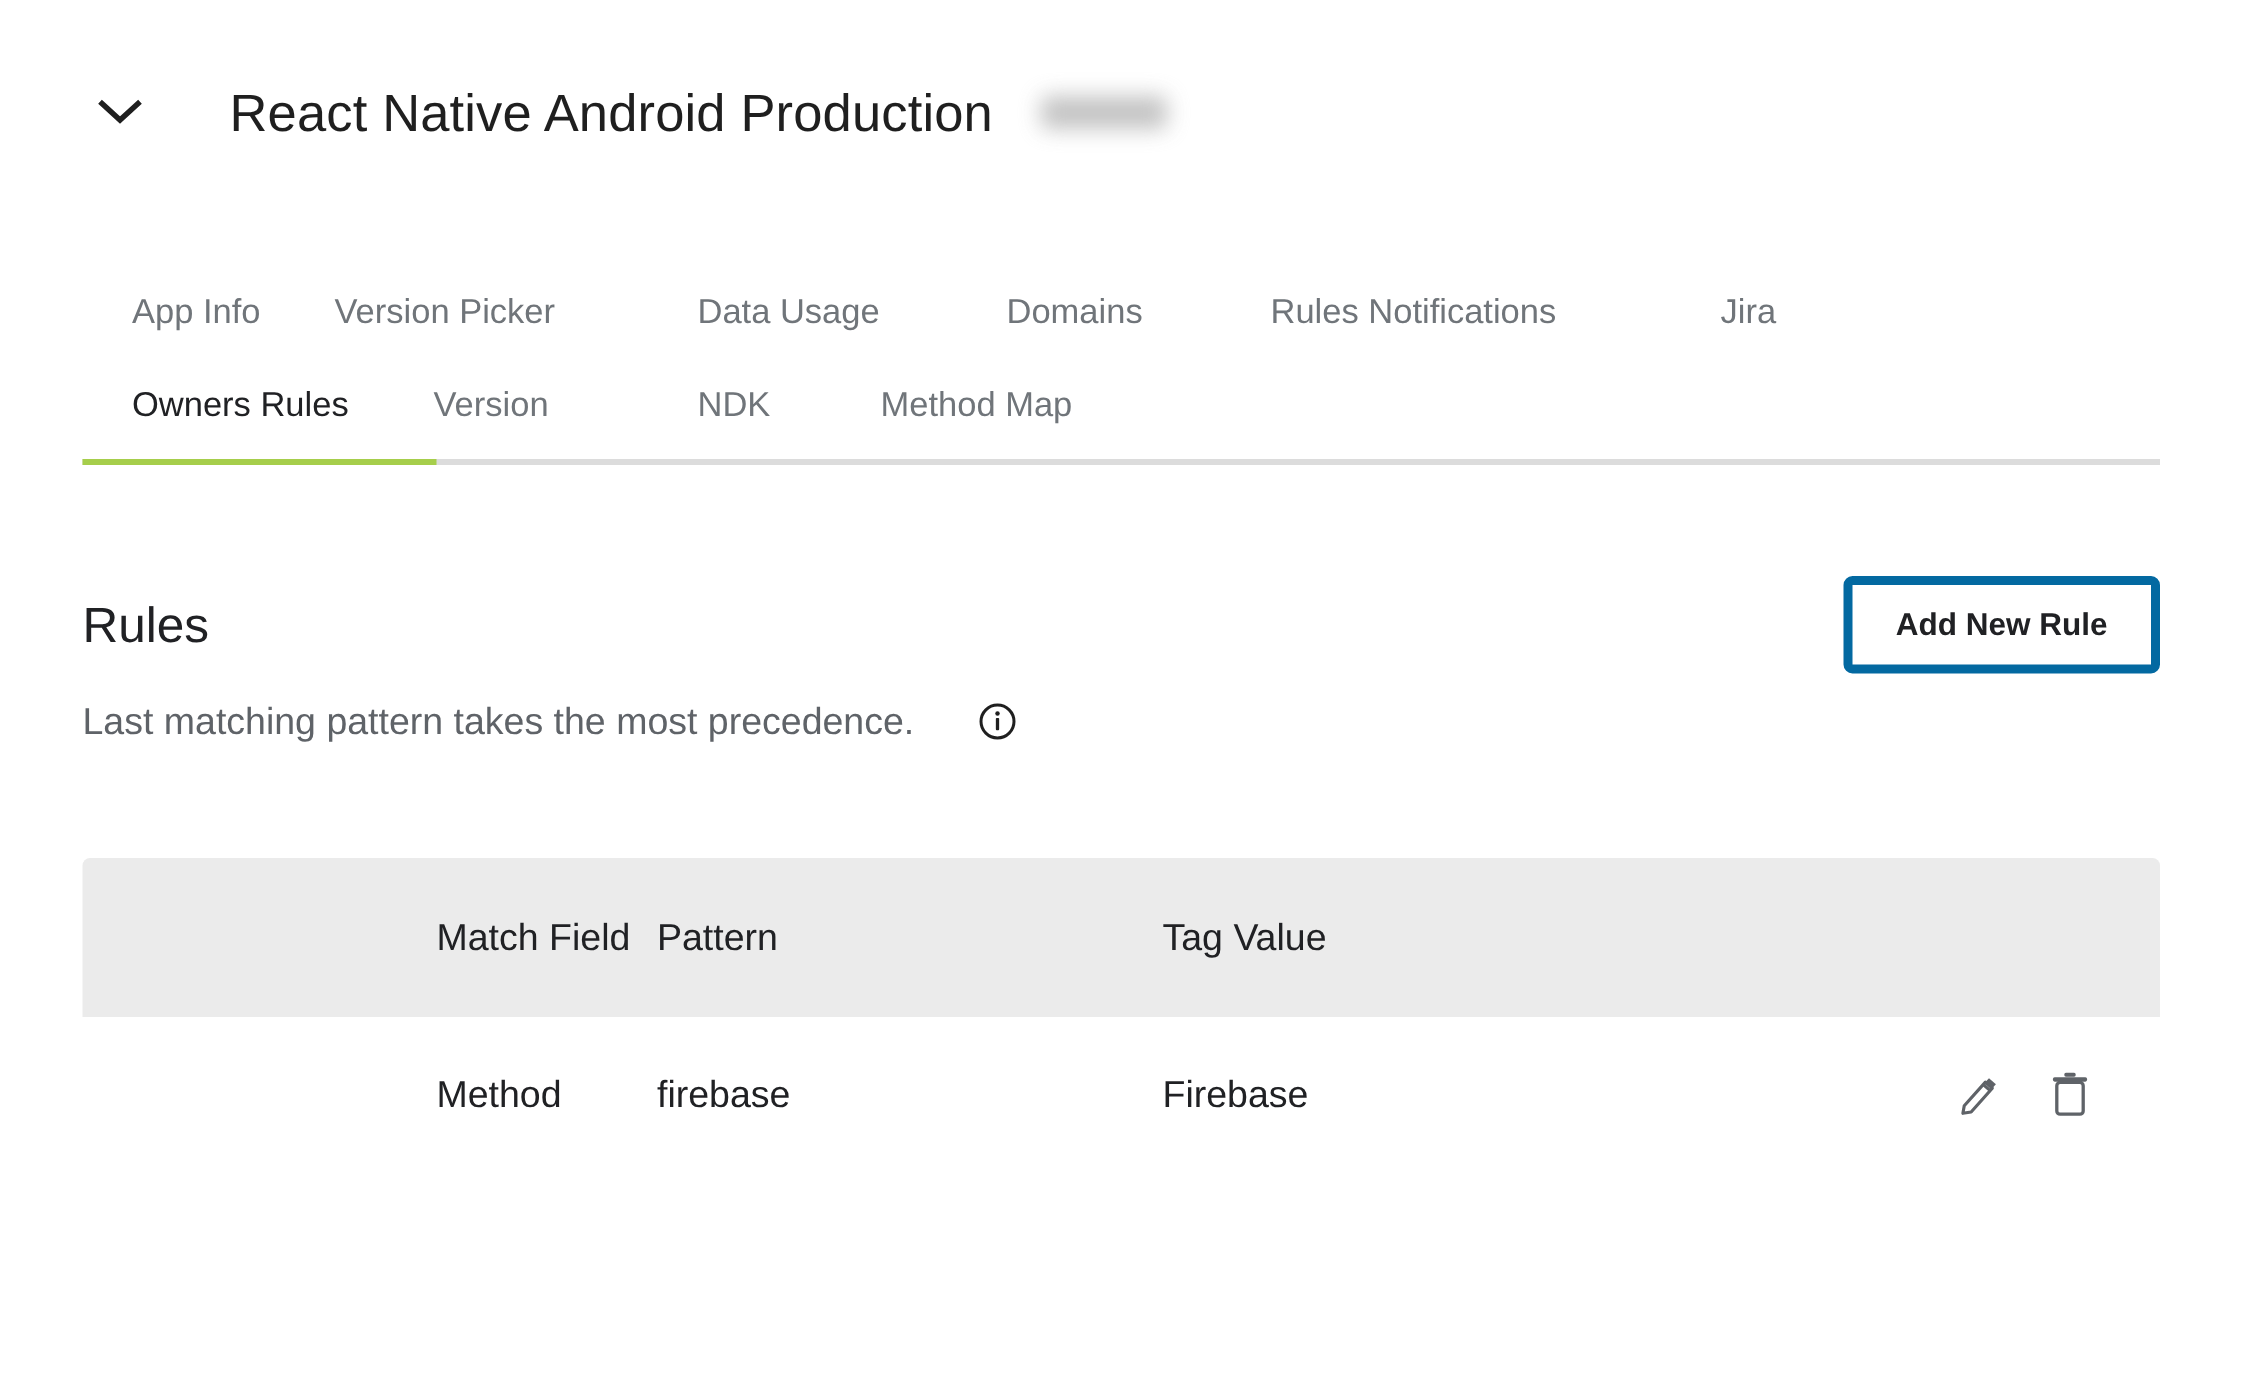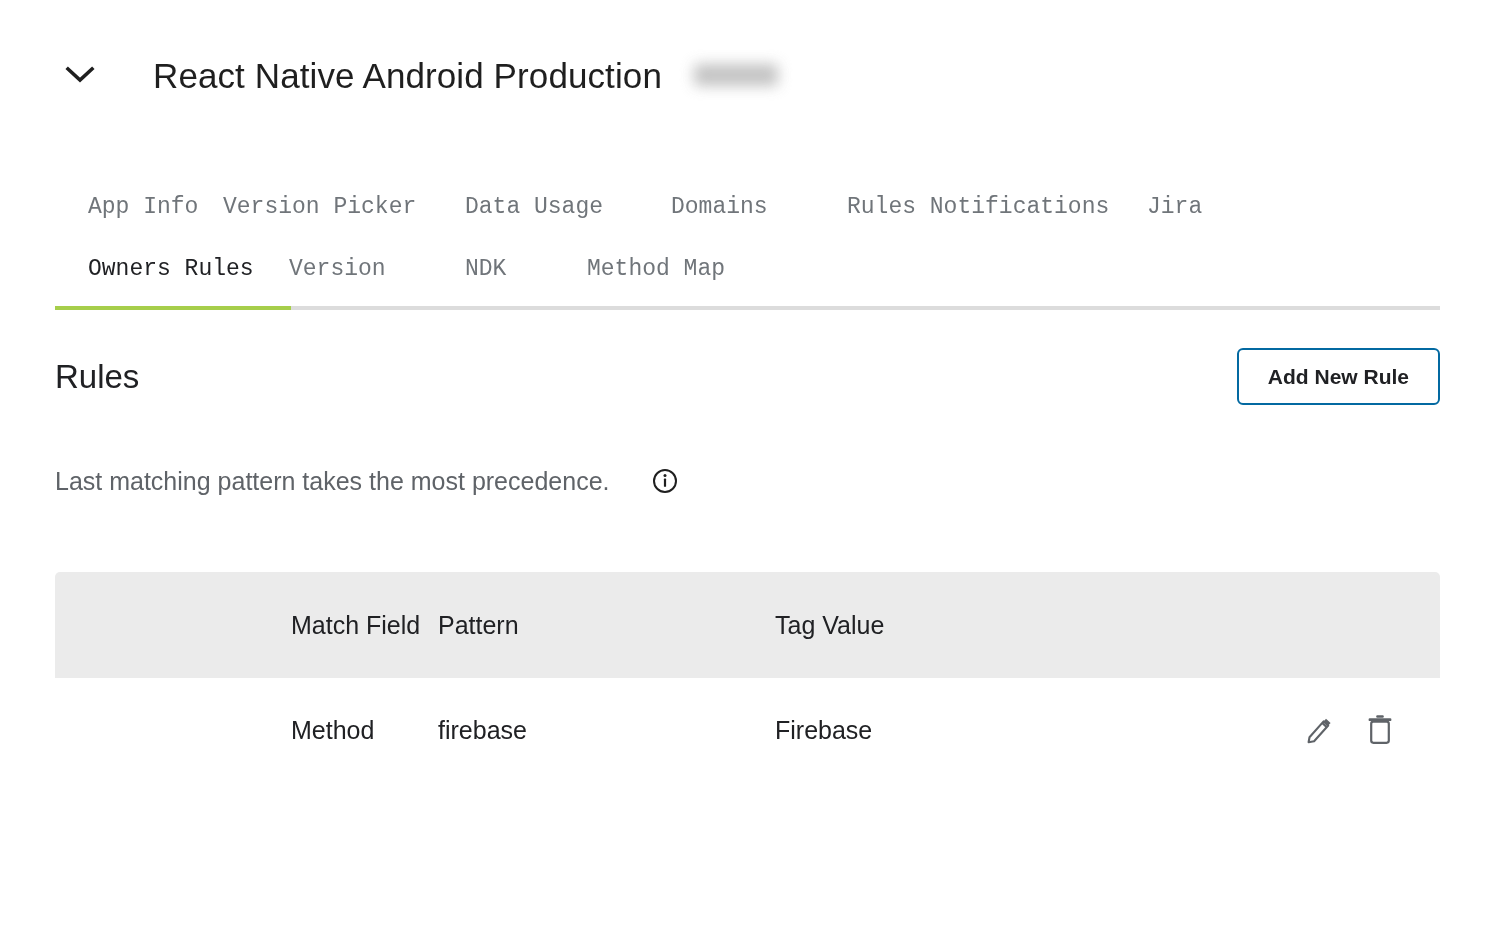--- a/index.html
+++ b/index.html
@@ -63,21 +63,20 @@
     filter: blur(7px);
     opacity: 0.85;
   }
 
   
   .tabs-wrap {
     position: absolute;
     left: 55px;
     top: 170px;
     width: 1385px;
-    font-family: Liberation Mono, monospace;
   }
   .tab-row {
     display: flex;
     align-items: flex-end;
     flex-wrap: nowrap;
   }
   .tab-row.row1 { height: 58px; }
   .tab-row.row2 { height: 62px; }
   .tab {
     font-size: 23px;
@@ -118,39 +117,39 @@
     top: 0;
     width: 236px;
     height: 4px;
     background: #a6ce4b;
   }
 
   
   .section-head {
     position: absolute;
     left: 55px;
-    top: 348px;
+    top: 384px;
     width: 1385px;
     display: flex;
     align-items: center;
     justify-content: space-between;
   }
   .section-title {
     font-size: 33px;
     font-weight: 400;
     color: #202124;
     line-height: 1;
   }
   .add-rule-btn {
     font-family: "Liberation Sans", sans-serif;
     font-size: 21px;
     font-weight: 700;
     color: #202124;
     background: #ffffff;
-    border: 2px solid #0369a1;
+    border: 6px solid #0369a1;
     border-radius: 6px;
     padding: 16px 29px;
     cursor: pointer;
     line-height: 1;
     white-space: nowrap;
   }
 
   .precedence-row {
     position: absolute;
     left: 55px;

